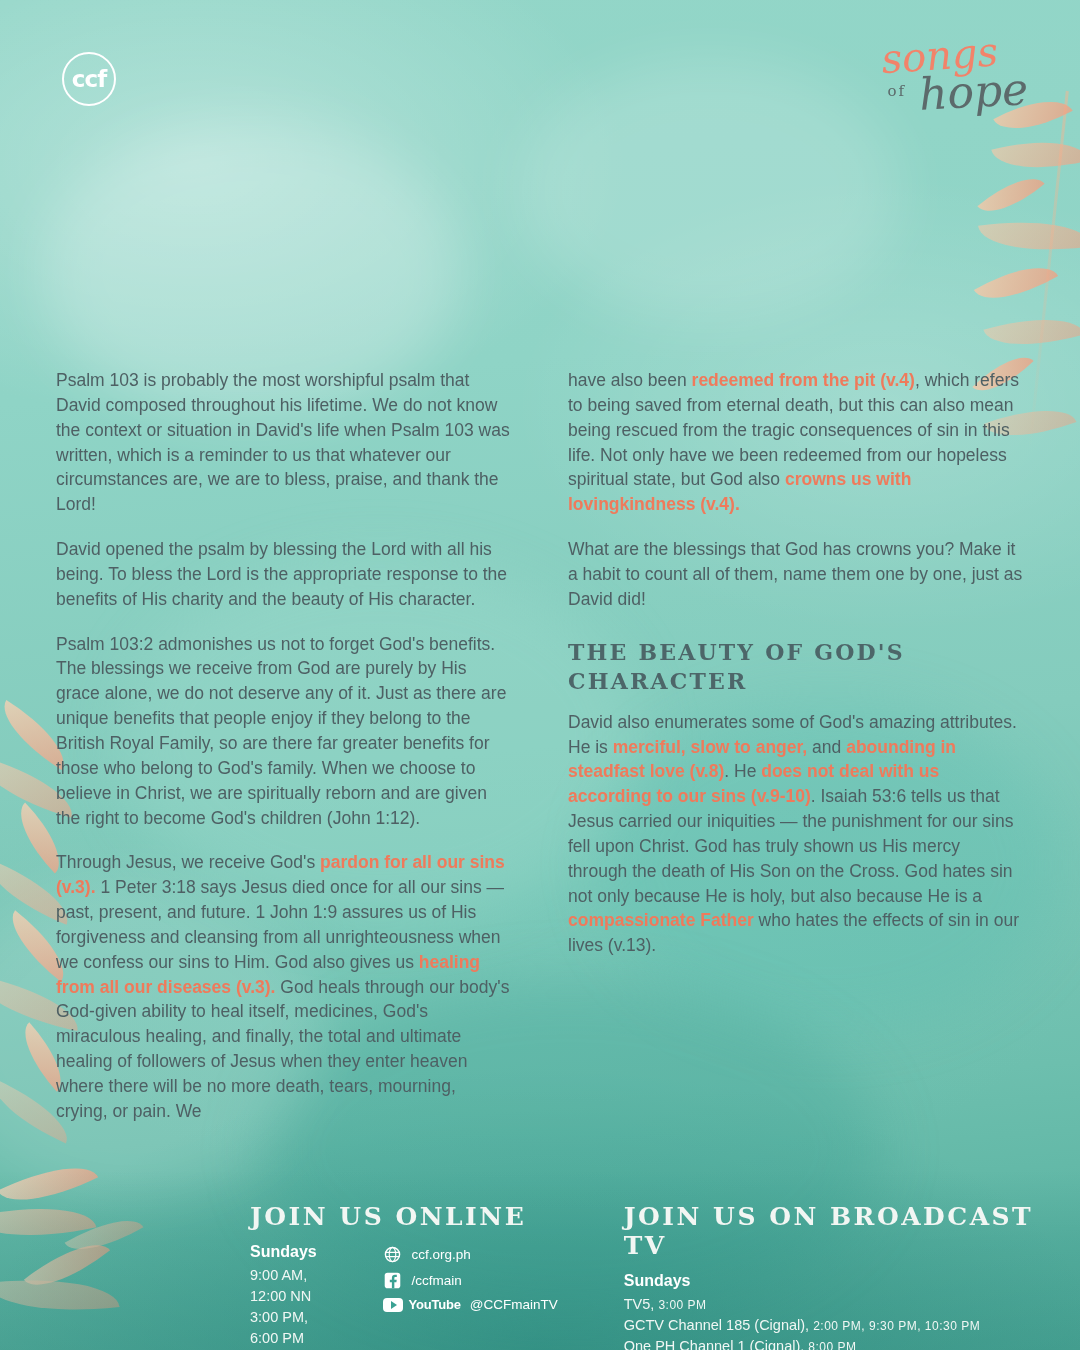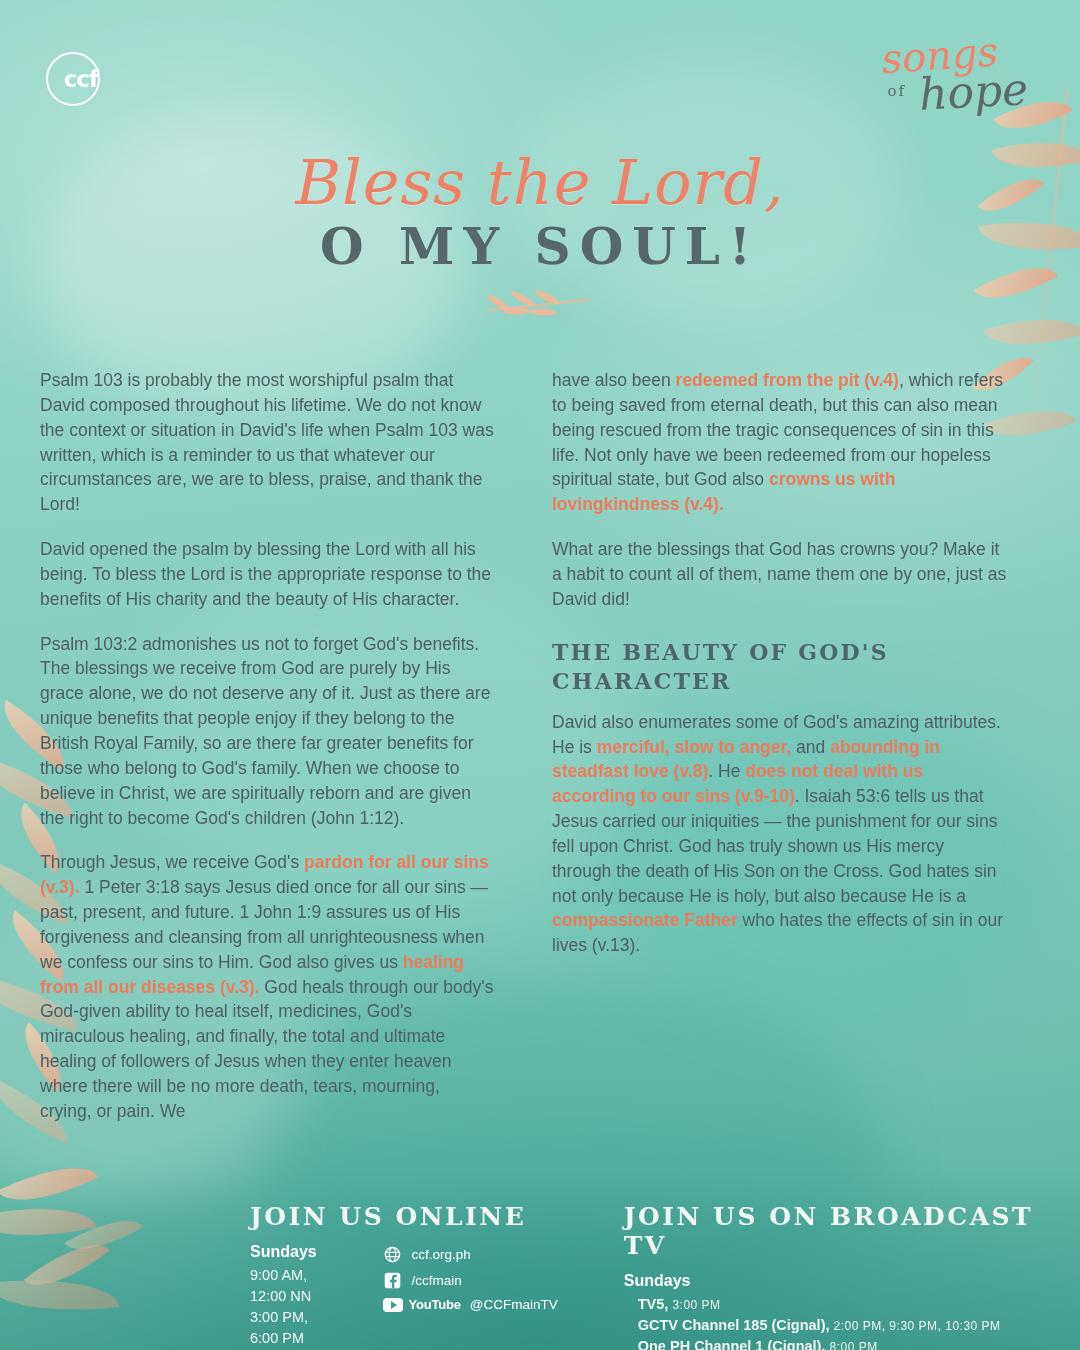--- a/index.html
+++ b/index.html
@@ -83,24 +83,24 @@
   .bl .l4 { left: 18px;  bottom: 26px;  width: 130px; height: 38px; transform: rotate(-6deg); opacity:.55;}
   .bl .l5 { left: 96px;  bottom: 92px;  width: 76px;  height: 26px; transform: rotate(-30deg); opacity:.5;}
 
   
   .header {
     position: absolute;
     top: 52px; left: 46px; right: 46px;
     height: 60px;
   }
   .logo {
-    position: absolute; left: 0; top: 0;
+    position: absolute; left: 16px; top: 0;
     width: 54px; height: 54px; border-radius: 50%;
     border: 2.5px solid #ffffff;
-    display: flex; align-items: center; justify-content: flex-end;
+    display: flex; align-items: center; justify-content: center;
   }
   .logo span {
     color: #ffffff;
     font-size: 23px;
     font-weight: 700;
     letter-spacing: -1px;
     line-height: 1;
     font-family: "DejaVu Sans", sans-serif;
   }
   .header-kicker {
@@ -185,21 +185,21 @@
   .divider-sprig .d5 { left: 50px; top: 15px; transform: rotate(-12deg); }
   .divider-sprig .dstem {
     position: absolute; left: 6px; top: 12px; width: 104px; height: 2px;
     background: #f4b795; opacity: .8; transform: rotate(-6deg);
   }
 
   
   .columns {
     position: absolute;
     top: 368px;
-    left: 40px;
+    left: 56px;
     right: 56px;
     display: flex;
     gap: 56px;
   }
   .col { width: 456px; }
 
   .body-text {
     color: #4e6064;
     font-size: 17.5px;
     line-height: 1.42;
@@ -244,21 +244,21 @@
     font-size: 16px;
     font-weight: 700;
     color: #ffffff;
     margin-bottom: 4px;
   }
   .f-line {
     font-size: 14.5px;
     color: #f0f7f4;
     line-height: 1.45;
   }
-  .f-line b { font-weight: 700; margin-left: 14px; }
+  .f-line b { font-weight: 400; }
   .sm-caps { font-size: 12px; letter-spacing: .5px; }
 
   .online-grid { display: flex; gap: 46px; }
   .social { margin-top: 2px; }
   .social-row {
     display: flex; align-items: center; gap: 9px;
     margin-bottom: 7px;
     color: #ffffff;
     font-size: 13.5px;
   }
@@ -330,32 +330,20 @@
       <span>ccf</span>
     </div>
 
     <div class="songs-of-hope">
       <span class="soh-songs">songs</span>
       <span class="soh-of">of</span>
       <span class="soh-hope">hope</span>
     </div>
   </div>
 
-  <div class="title-wrap">
-    <div class="title-script">Bless the Lord,</div>
-    <div class="title-main">O MY SOUL!</div>
-    <div class="divider-sprig">
-      <div class="dstem"></div>
-      <div class="dl d1"></div>
-        <div class="dl d2"></div>
-        <div class="dl d3"></div>
-      <div class="dl d4"></div>
-        <div class="dl d5"></div>
-    </div>
-  </div>
 
   <div class="columns">
 
     <div class="col">
       <p class="body-text">Psalm 103 is probably the most worshipful psalm that David composed throughout his lifetime. We do not know the context or situation in David's life when Psalm 103 was written, which is a reminder to us that whatever our circumstances are, we are to bless, praise, and thank the Lord!</p>
       <p class="body-text">David opened the psalm by blessing the Lord with all his being. To bless the Lord is the appropriate response to the benefits of His charity and the beauty of His character.</p>
       <p class="body-text">Psalm 103:2 admonishes us not to forget God's benefits. The blessings we receive from God are purely by His grace alone, we do not deserve any of it. Just as there are unique benefits that people enjoy if they belong to the British Royal Family, so are there far greater benefits for those who belong to God's family. When we choose to believe in Christ, we are spiritually reborn and are given the right to become God's children (John 1:12).</p>
       <p class="body-text"><span>Through Jesus, we receive God's </span><span class="hl">pardon for all our sins (v.3).</span><span> 1 Peter 3:18 says Jesus died once for all our sins — past, present, and future. 1 John 1:9 assures us of His forgiveness and cleansing from all unrighteousness when we confess our sins to Him. God also gives us </span><span class="hl">healing from all our diseases (v.3).</span><span> God heals through our body's God-given ability to heal itself, medicines, God's miraculous healing, and finally, the total and ultimate healing of followers of Jesus when they enter heaven where there will be no more death, tears, mourning, crying, or pain. We</span></p>
     </div>
 

